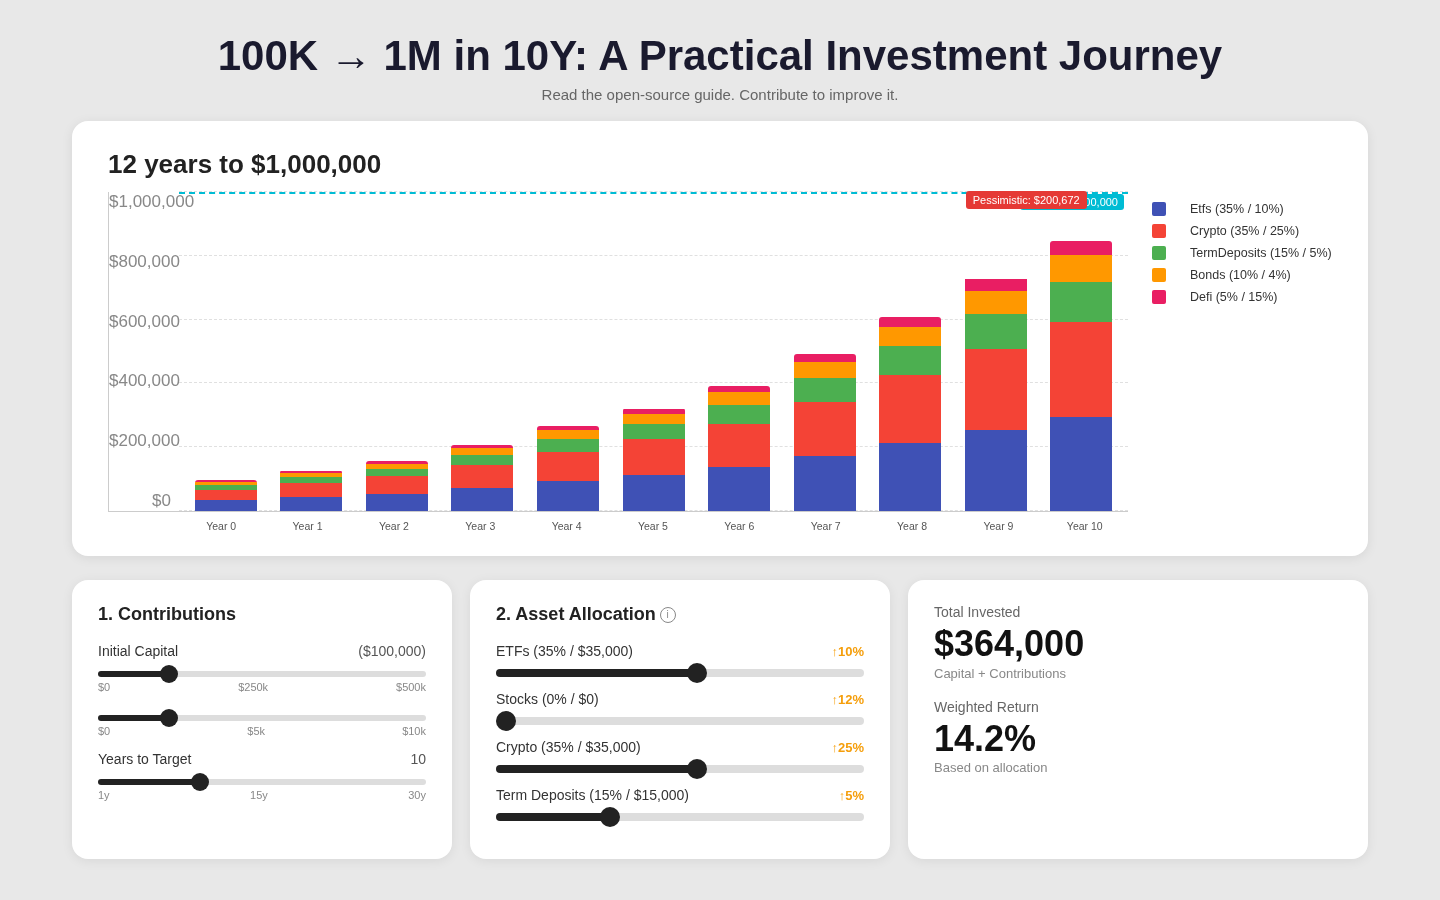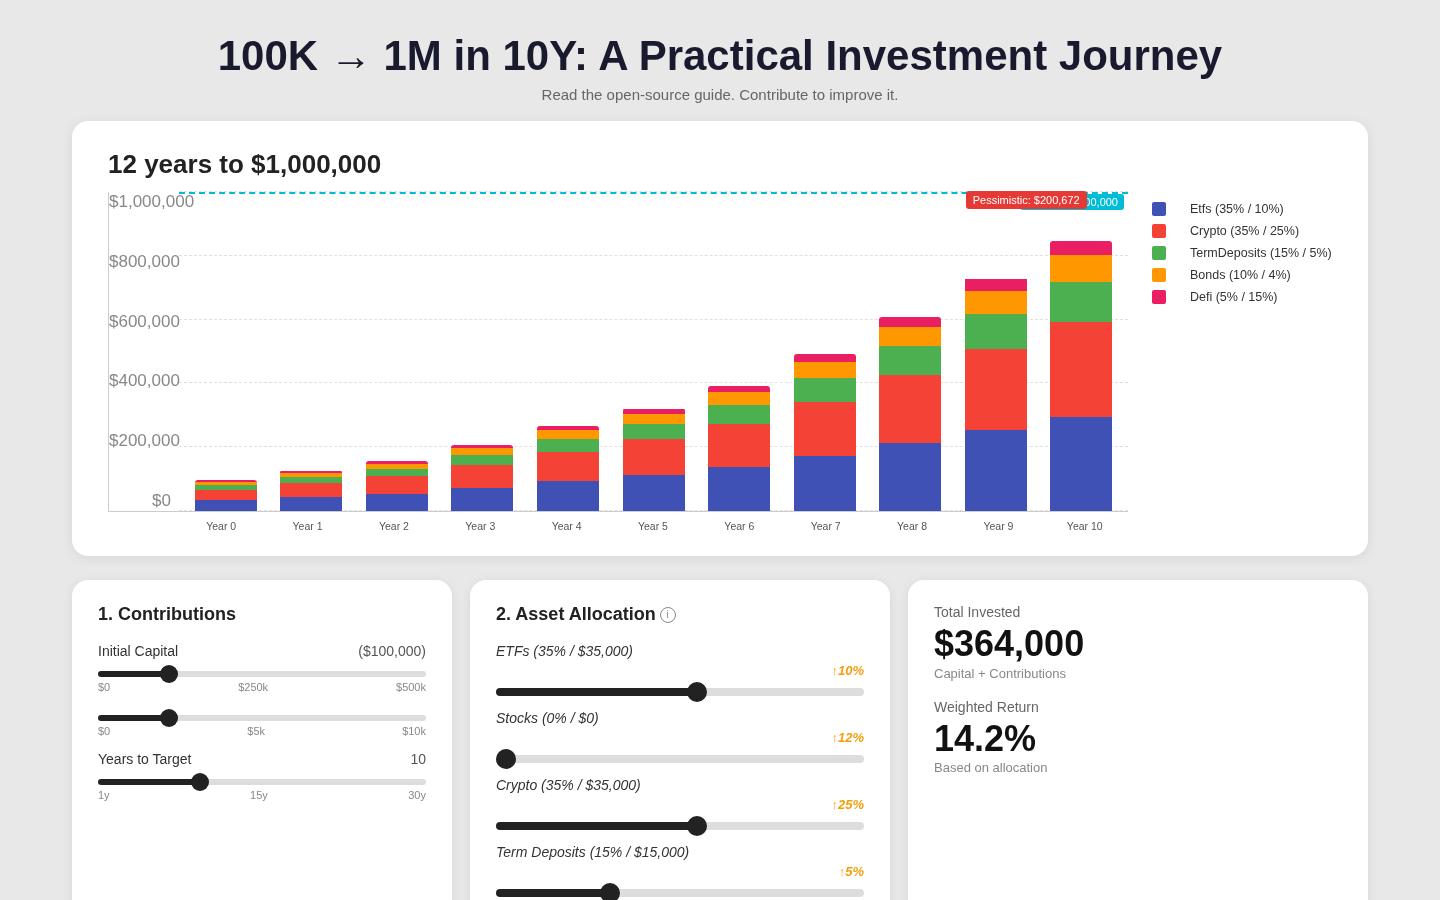--- a/index.html
+++ b/index.html
@@ -249,27 +249,26 @@
       border-radius: 5px;
       padding: 3px 8px;
       cursor: pointer;
     }
     .dropdown-arrow { font-size: 10px; }
 
     
     .alloc-row {
       display: flex;
       justify-content: space-between;
-      align-items: flex-start;
+      align-items: center;
       margin-bottom: 4px;
-      font-style: italic;
     }
     .alloc-label { font-size: 14px; color: #333; }
     .alloc-rate { font-size: 13px; font-weight: 600; }
-    .rate-up { color: #f59e0b; margin-top: 20px; }
+    .rate-up { color: #f59e0b; }
 
     .alloc-slider {
       -webkit-appearance: none;
       width: 100%;
       height: 8px;
       border-radius: 4px;
       outline: none;
       margin: 6px 0 14px;
       cursor: pointer;
     }

